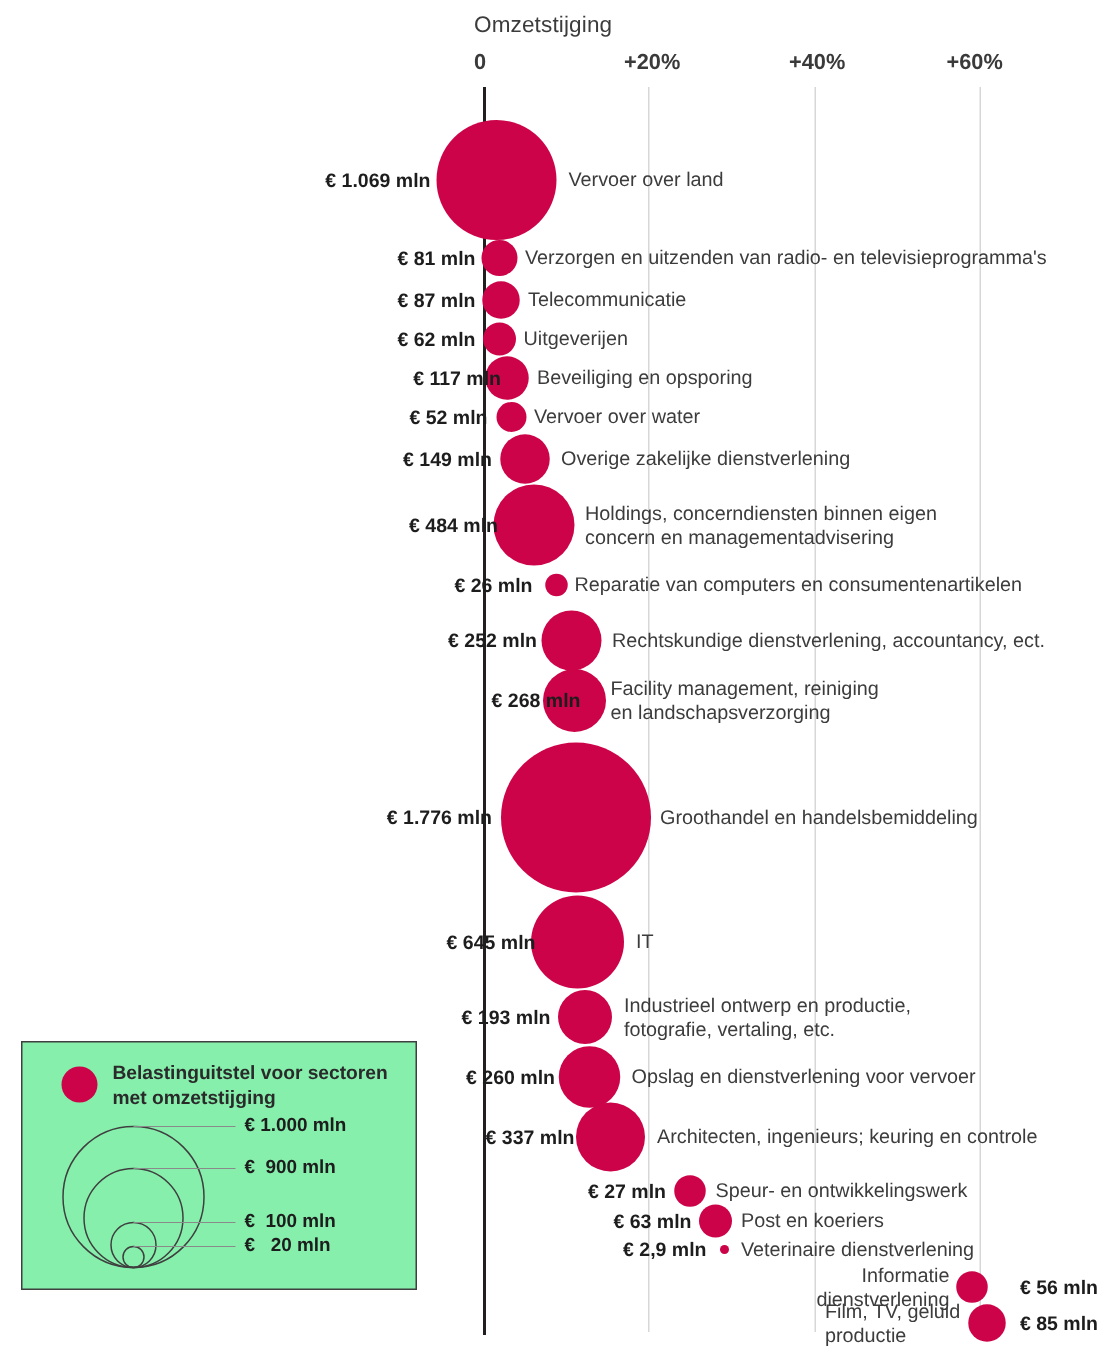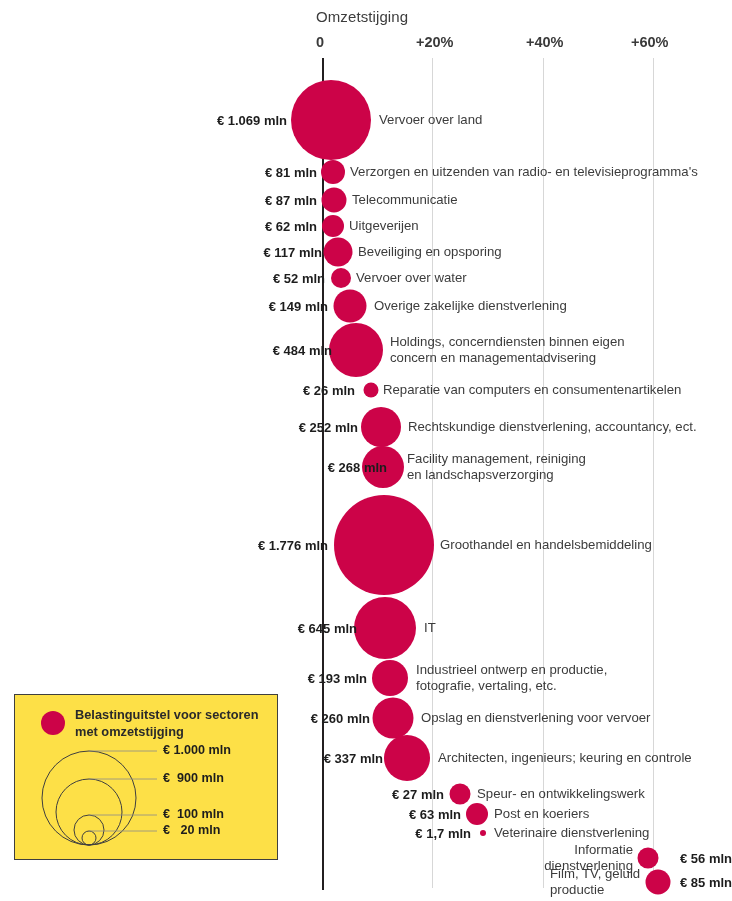--- a/index.html
+++ b/index.html
@@ -72,21 +72,21 @@
     text-align: right;
   }
   .row-value.left-of { transform: translate(-100%, -50%); }
 
   
   .legend-box {
     position: absolute;
     left: 14px; top: 694px;
     width: 264px; height: 166px;
     border: 1px solid #3f3f3f;
-    background: #fde047;
+    background: #86efac;
   }
   .legend-dot {
     position: absolute;
     left: 26px; top: 16px;
     width: 24px; height: 24px;
     border-radius: 50%;
     background: #cc0348;
   }
   .legend-caption {
     position: absolute;
@@ -133,21 +133,21 @@
       <div class="bubble" style="left: 333px; top: 172px; width: 24px; height: 24px;"></div>
       <div class="row-value left-of" style="left: 317px; top: 172px;">€ 81 mln</div>
       <div class="row-label" style="top: 172px; left: 350px;">Verzorgen en uitzenden van radio- en televisieprogramma's</div>
       <div class="bubble" style="left: 334px; top: 200px; width: 25px; height: 25px;"></div>
       <div class="row-value left-of" style="left: 317px; top: 200px;">€ 87 mln</div>
       <div class="row-label" style="top: 200px; left: 352px;">Telecommunicatie</div>
       <div class="bubble" style="left: 333px; top: 226px; width: 22px; height: 22px;"></div>
       <div class="row-value left-of" style="left: 317px; top: 226px;">€ 62 mln</div>
       <div class="row-label" style="top: 226px; left: 349px;">Uitgeverijen</div>
       <div class="bubble" style="left: 338px; top: 252px; width: 29px; height: 29px;"></div>
-      <div class="row-value left-of" style="left: 322px; top: 252px; text-align: right;">€ 117 mln</div>
+      <div class="row-value left-of" style="left: 334px; top: 252px; text-align: right;">€ 117 mln</div>
       <div class="row-label" style="top: 252px; left: 358px;">Beveiliging en opsporing</div>
       <div class="bubble" style="left: 341px; top: 278px; width: 20px; height: 20px;"></div>
       <div class="row-value left-of" style="left: 325px; top: 278px;">€ 52 mln</div>
       <div class="row-label" style="top: 278px; left: 356px;">Vervoer over water</div>
       <div class="bubble" style="left: 350px; top: 306px; width: 33px; height: 33px;"></div>
       <div class="row-value left-of" style="left: 328px; top: 306px;">€ 149 mln</div>
       <div class="row-label" style="top: 306px; left: 374px;">Overige zakelijke dienstverlening</div>
       <div class="bubble" style="left: 356px; top: 350px; width: 54px; height: 54px;"></div>
       <div class="row-value left-of" style="left: 332px; top: 350px;">€ 484 mln</div>
       <div class="row-label" style="top: 350px; left: 390px;">Holdings, concerndiensten binnen eigen
@@ -178,21 +178,21 @@
       <div class="bubble" style="left: 407px; top: 758px; width: 46px; height: 46px;"></div>
       <div class="row-value left-of" style="left: 383px; top: 758px;">€ 337 mln</div>
       <div class="row-label" style="top: 758px; left: 438px;">Architecten, ingenieurs; keuring en controle</div>
       <div class="bubble" style="left: 460px; top: 794px; width: 21px; height: 21px;"></div>
       <div class="row-value left-of" style="left: 444px; top: 794px;">€ 27 mln</div>
       <div class="row-label" style="top: 794px; left: 477px;">Speur- en ontwikkelingswerk</div>
       <div class="bubble" style="left: 477px; top: 814px; width: 22px; height: 22px;"></div>
       <div class="row-value left-of" style="left: 461px; top: 814px;">€ 63 mln</div>
       <div class="row-label" style="top: 814px; left: 494px;">Post en koeriers</div>
       <div class="bubble" style="left: 483px; top: 833px; width: 6px; height: 6px;"></div>
-      <div class="row-value left-of" style="left: 471px; top: 833px;">€ 1,7 mln</div>
+      <div class="row-value left-of" style="left: 471px; top: 833px;">€ 2,9 mln</div>
       <div class="row-label" style="top: 833px; left: 494px;">Veterinaire dienstverlening</div>
       <div class="bubble" style="left: 648px; top: 858px; width: 21px; height: 21px;"></div>
       <div class="row-value left-of" style="left: 732px; top: 858px;">€ 56 mln</div>
       <div class="row-label" style="top: 858px; left: 633px; transform: translate(-100%, -50%); text-align: right;">Informatie dienstverlening</div>
       <div class="bubble" style="left: 658px; top: 882px; width: 25px; height: 25px;"></div>
       <div class="row-value left-of" style="left: 732px; top: 882px;">€ 85 mln</div>
       <div class="row-label" style="top: 882px; left: 641px; transform: translate(-100%, -50%); text-align: left;">Film, TV, geluid productie</div>
     </div>
 
   <div class="legend-box">

